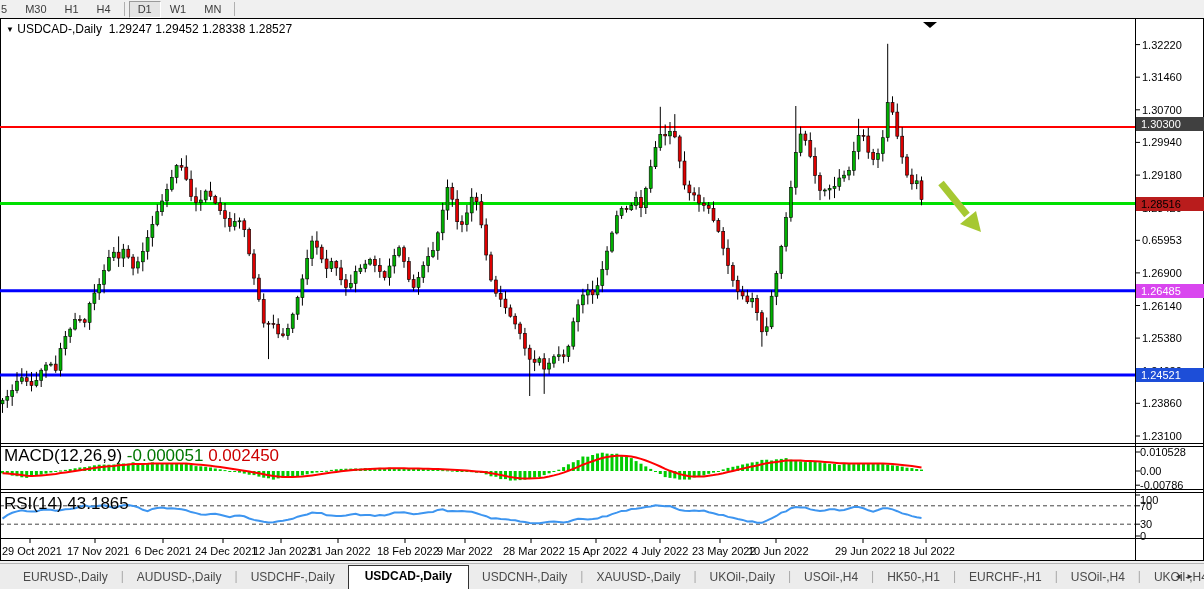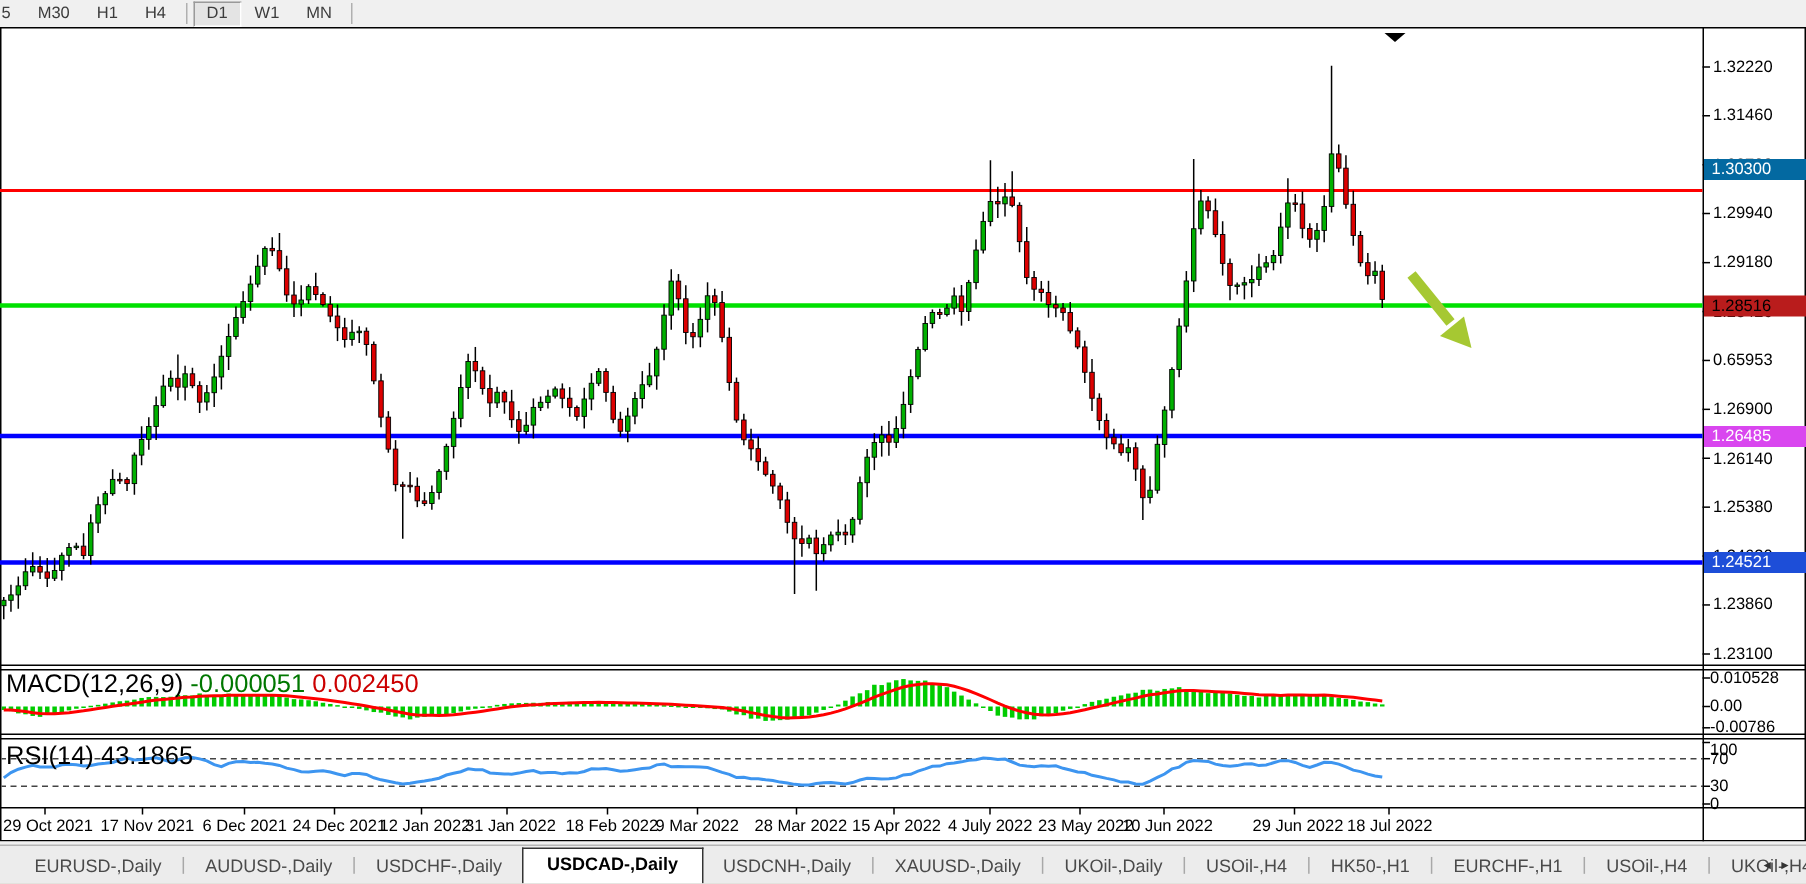--- a/index.html
+++ b/index.html
@@ -690,20 +690,25 @@
         <line x1="465" y1="520.5" x2="465" y2="525" stroke="#000"></line>
         <line x1="531" y1="520.5" x2="531" y2="525" stroke="#000"></line>
         <line x1="596" y1="520.5" x2="596" y2="525" stroke="#000"></line>
         <line x1="660" y1="520.5" x2="660" y2="525" stroke="#000"></line>
         <line x1="720" y1="520.5" x2="720" y2="525" stroke="#000"></line>
         <line x1="776" y1="520.5" x2="776" y2="525" stroke="#000"></line>
         <line x1="863" y1="520.5" x2="863" y2="525" stroke="#000"></line>
         <line x1="926" y1="520.5" x2="926" y2="525" stroke="#000"></line>
       </svg>
 
+    <div class="overlay titlerow">
+      <span class="dd">▼</span>
+      <span>USDCAD-,Daily</span>&nbsp;
+      <span>1.29247 1.29452 1.28338 1.28527</span>
+    </div>
 
     <div class="overlay indlabel" style="left:4px;top:428px">
       <span>MACD(12,26,9)</span>
       <span class="vmain">-0.000051</span>
       <span class="vsig">0.002450</span>
     </div>
 
     <div class="overlay indlabel" style="left:4px;top:476px">
       <span>RSI(14)</span>
       <span>43.1865</span>
@@ -742,21 +747,21 @@
         <div class="overlay datelabel" style="left:437px;top:527px">9 Mar 2022</div>
         <div class="overlay datelabel" style="left:503px;top:527px">28 Mar 2022</div>
         <div class="overlay datelabel" style="left:568px;top:527px">15 Apr 2022</div>
         <div class="overlay datelabel" style="left:632px;top:527px">4 July 2022</div>
         <div class="overlay datelabel" style="left:692px;top:527px">23 May 2022</div>
         <div class="overlay datelabel" style="left:748px;top:527px">10 Jun 2022</div>
         <div class="overlay datelabel" style="left:835px;top:527px">29 Jun 2022</div>
         <div class="overlay datelabel" style="left:898px;top:527px">18 Jul 2022</div>
       </div>
     <div id="badges">
-        <div class="badge" style="top:95px;background:#0369a1;color:#ffffff">1.30300</div>
+        <div class="badge" style="top:106px;background:#404040;color:#ffffff">1.30300</div>
         <div class="badge" style="top:186px;background:#b91c1c;color:#000000">1.28516</div>
         <div class="badge" style="top:273px;background:#d946ef;color:#ffffff">1.26485</div>
         <div class="badge" style="top:357px;background:#1d4ed8;color:#ffffff">1.24521</div>
       </div>
   </div>
 
   <div class="tabbar" id="tabbar">
     <div class="tab">EURUSD-,Daily</div>
       <div class="tabsep">|</div>
       <div class="tab">AUDUSD-,Daily</div>

